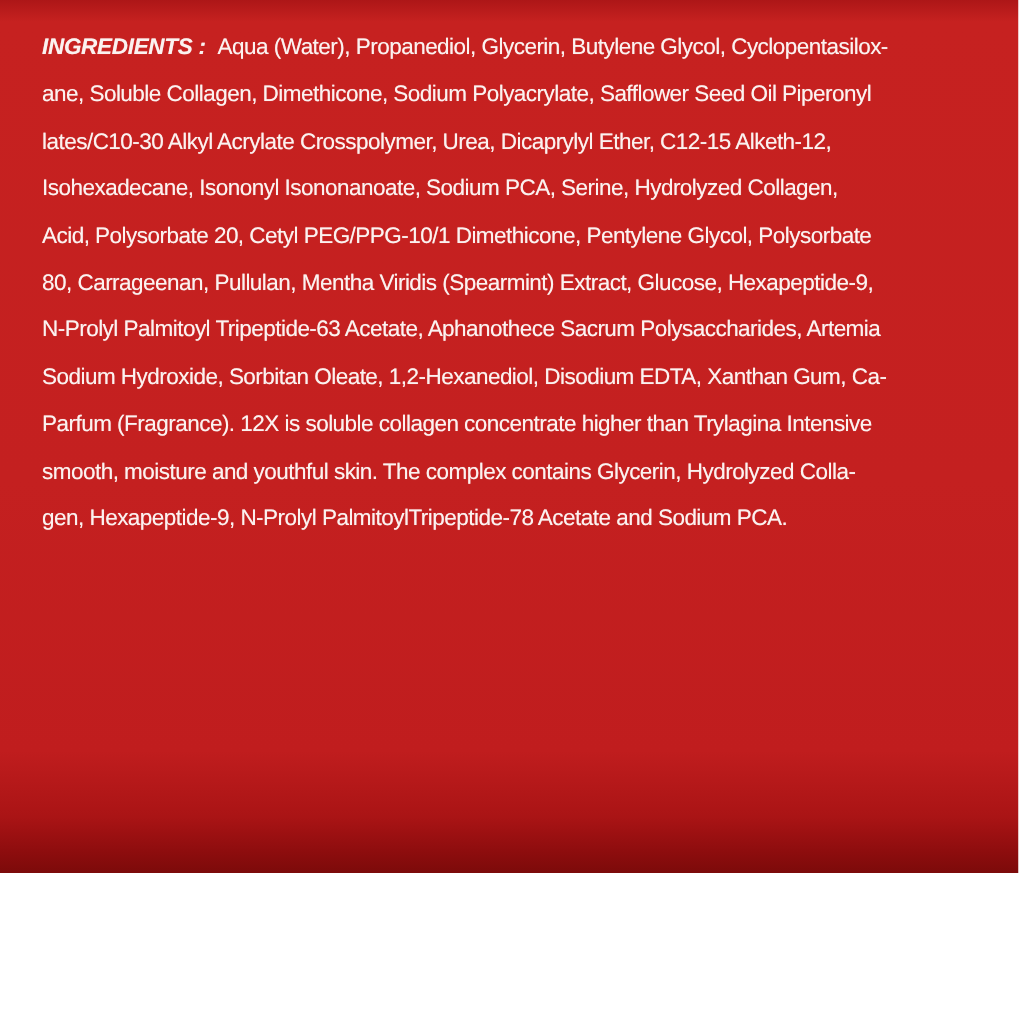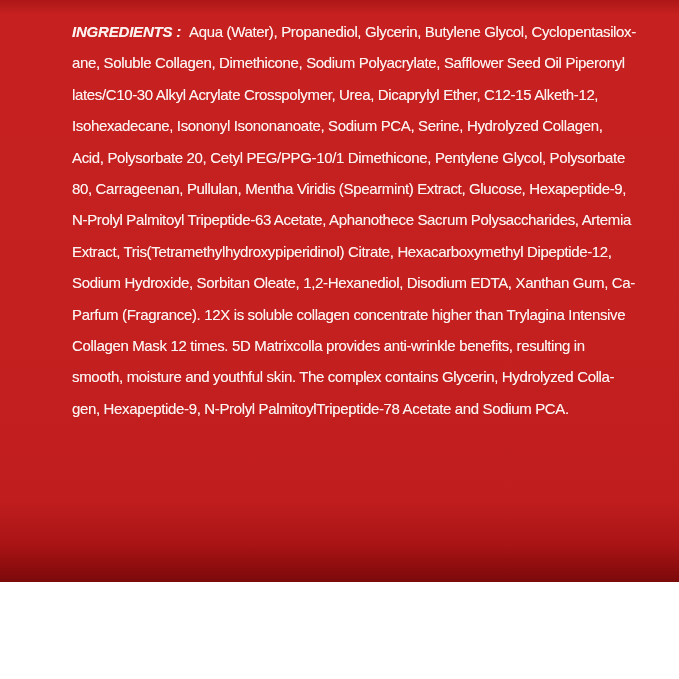--- a/index.html
+++ b/index.html
@@ -16,21 +16,20 @@
     background: linear-gradient(
       to bottom,
       #ad1617 0%,
       #c62120 2.5%,
       #c42020 55%,
       #c01d1e 86%,
       #aa1415 93.5%,
       #8e0d0e 97.5%,
       #7c0a0a 100%
     );
-    padding-left: 44px;
   }
   .text-block {
     padding: 16px 20px 0 28px;
     color: #fbf2f0;
     font-size: 15px;
     line-height: 31.4px;
     letter-spacing: -0.35px;
     text-shadow: 0 0 0.5px rgba(255,240,238,0.6);
   }
   .line {
@@ -53,21 +52,19 @@
 
 <div class="panel">
   <div class="text-block">
     <div class="line"><span class="ing-label">INGREDIENTS :</span><span>Aqua (Water), Propanediol, Glycerin, Butylene Glycol, Cyclopentasilox-</span></div>
     <div class="line">ane, Soluble Collagen, Dimethicone, Sodium Polyacrylate, Safflower Seed Oil Piperonyl</div>
     <div class="line">lates/C10-30 Alkyl Acrylate Crosspolymer, Urea, Dicaprylyl Ether, C12-15 Alketh-12,</div>
     <div class="line">Isohexadecane, Isononyl Isononanoate, Sodium PCA, Serine, Hydrolyzed Collagen,</div>
     <div class="line">Acid, Polysorbate 20, Cetyl PEG/PPG-10/1 Dimethicone, Pentylene Glycol, Polysorbate</div>
     <div class="line">80, Carrageenan, Pullulan, Mentha Viridis (Spearmint) Extract, Glucose, Hexapeptide-9,</div>
     <div class="line">N-Prolyl Palmitoyl Tripeptide-63 Acetate, Aphanothece Sacrum Polysaccharides, Artemia</div>
-    <div class="line">Extract, Tris(Tetramethylhydroxypiperidinol) Citrate, Hexacarboxymethyl Dipeptide-12,</div>
     <div class="line">Sodium Hydroxide, Sorbitan Oleate, 1,2-Hexanediol, Disodium EDTA, Xanthan Gum, Ca-</div>
     <div class="line">Parfum (Fragrance). 12X is soluble collagen concentrate higher than Trylagina Intensive</div>
-    <div class="line">Collagen Mask 12 times. 5D Matrixcolla provides anti-wrinkle benefits, resulting in</div>
     <div class="line">smooth, moisture and youthful skin. The complex contains Glycerin, Hydrolyzed Colla-</div>
     <div class="line">gen, Hexapeptide-9, N-Prolyl PalmitoylTripeptide-78 Acetate and Sodium PCA.</div>
   </div>
 </div>
 <div class="white-footer"></div>
 
 </body></html>

